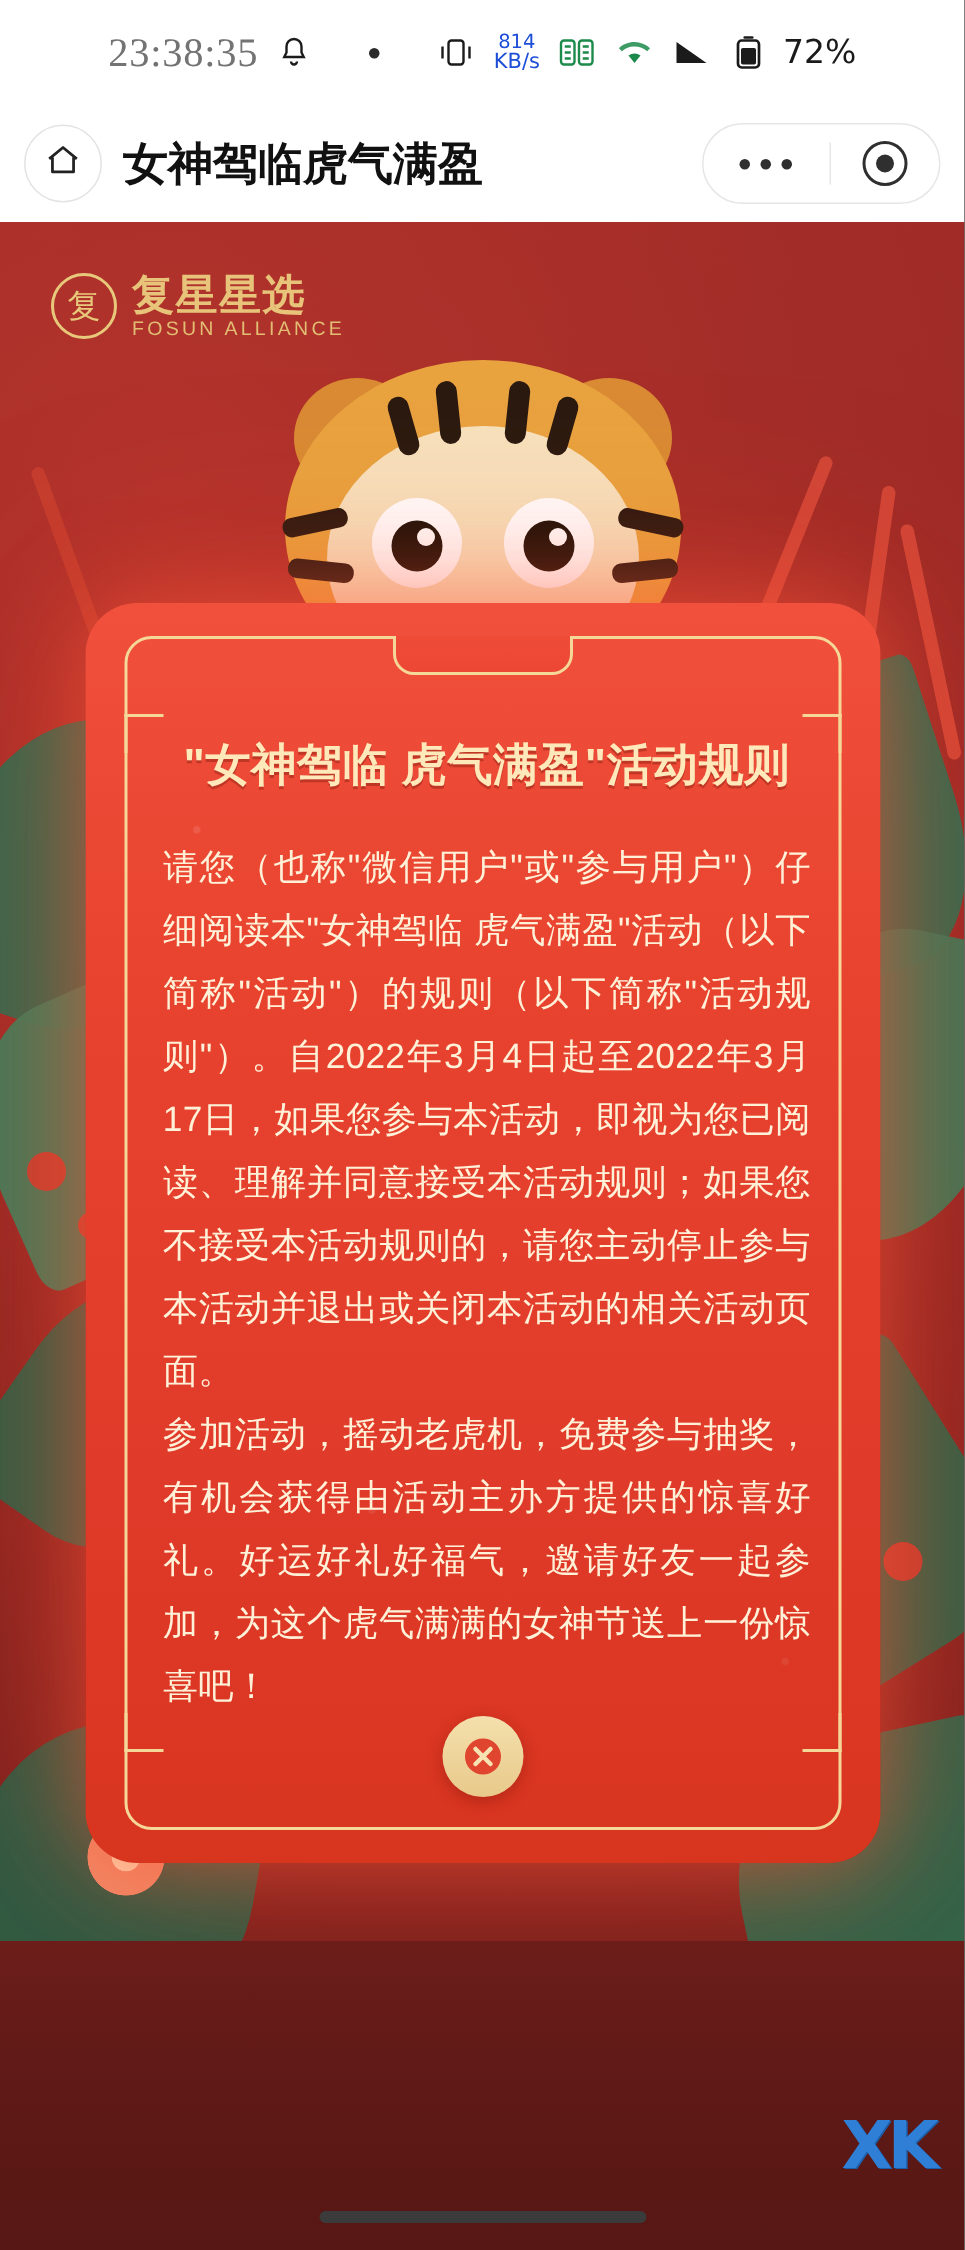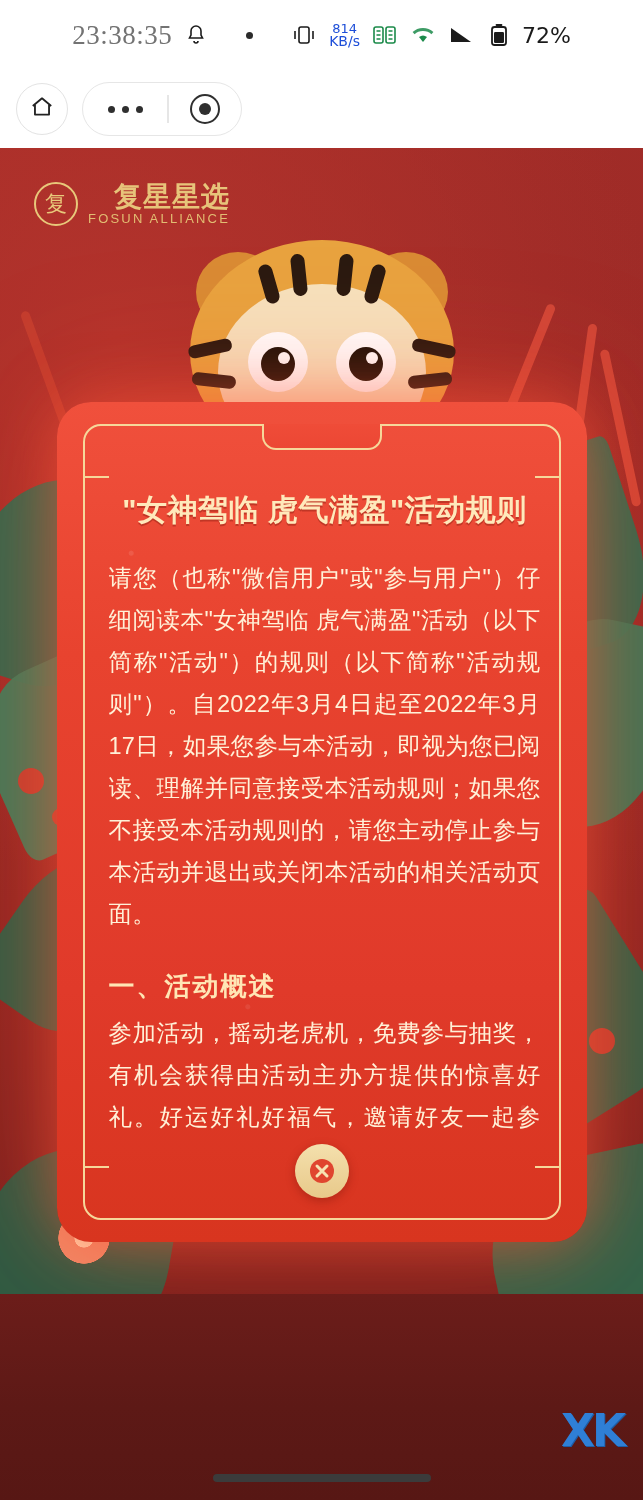--- a/index.html
+++ b/index.html
@@ -134,21 +134,21 @@
   .brand {
     position: absolute; left: 34px; top: 34px;
     display: flex; align-items: center; gap: 10px;
   }
   .brand .mark {
     width: 44px; height: 44px; border-radius: 50%;
     border: 2px solid #e8c87a; color: #e8c87a;
     display: flex; align-items: center; justify-content: center;
     font-size: 22px;
   }
-  .brand-txt { line-height: 1.05; text-align: right; }
+  .brand-txt { line-height: 1.05; }
   .brand-cn { font-size: 28px; color: #e7c47a; font-weight: 700; letter-spacing: 1px; }
   .brand-en { font-size: 13px; color: #e2bd72; letter-spacing: 2.2px; }
 
   
   .tiger { position: absolute; left: 50%; top: 74px; transform: translateX(-50%); }
 
   
   .modal {
     position: absolute; left: 50%; transform: translateX(-50%);
     top: 254px; width: 530px; height: 840px;
@@ -292,20 +292,21 @@
 
   <div class="mp-header">
     <div class="home-btn">
       <span>
         <svg width="26" height="26" viewBox="0 0 24 24" fill="none" stroke="#222" stroke-width="1.7" stroke-linejoin="round">
           <path d="M3.5 11L12 4l8.5 7"></path>
           <path d="M5.5 10v9h13v-9"></path>
         </svg>
       </span>
     </div>
+    <div class="mp-title">女神驾临虎气满盈</div>
     <div class="mp-caps">
       <div class="cap-more">
         <i></i>
           <i></i>
           <i></i>
       </div>
       <div class="cap-div"></div>
       <div class="cap-close">
         <span class="ring">
             <b></b>
@@ -379,21 +380,20 @@
         <div class="frame-notch"></div>
       </div>
       <div class="corner c-tl"></div>
       <div class="corner c-tr"></div>
       <div class="corner c-bl"></div>
       <div class="corner c-br"></div>
 
       <div class="modal-scroll">
         <div class="modal-title">"女神驾临 虎气满盈"活动规则</div>
         <div class="modal-p">请您（也称"微信用户"或"参与用户"）仔细阅读本"女神驾临 虎气满盈"活动（以下简称"活动"）的规则（以下简称"活动规则"）。自2022年3月4日起至2022年3月17日，如果您参与本活动，即视为您已阅读、理解并同意接受本活动规则；如果您不接受本活动规则的，请您主动停止参与本活动并退出或关闭本活动的相关活动页面。</div>
-        <div class="sec-h">一、活动概述</div>
         <div class="modal-p">参加活动，摇动老虎机，免费参与抽奖，有机会获得由活动主办方提供的惊喜好礼。好运好礼好福气，邀请好友一起参加，为这个虎气满满的女神节送上一份惊喜吧！</div>
 
       </div>
 
       <div class="modal-close">
         <span>
           <svg width="26" height="26" viewBox="0 0 26 26">
             <circle cx="13" cy="13" r="12" fill="#e0452f"></circle>
             <path d="M8 8l10 10M18 8L8 18" stroke="#f7e2b2" stroke-width="3" stroke-linecap="round"></path>
           </svg>

